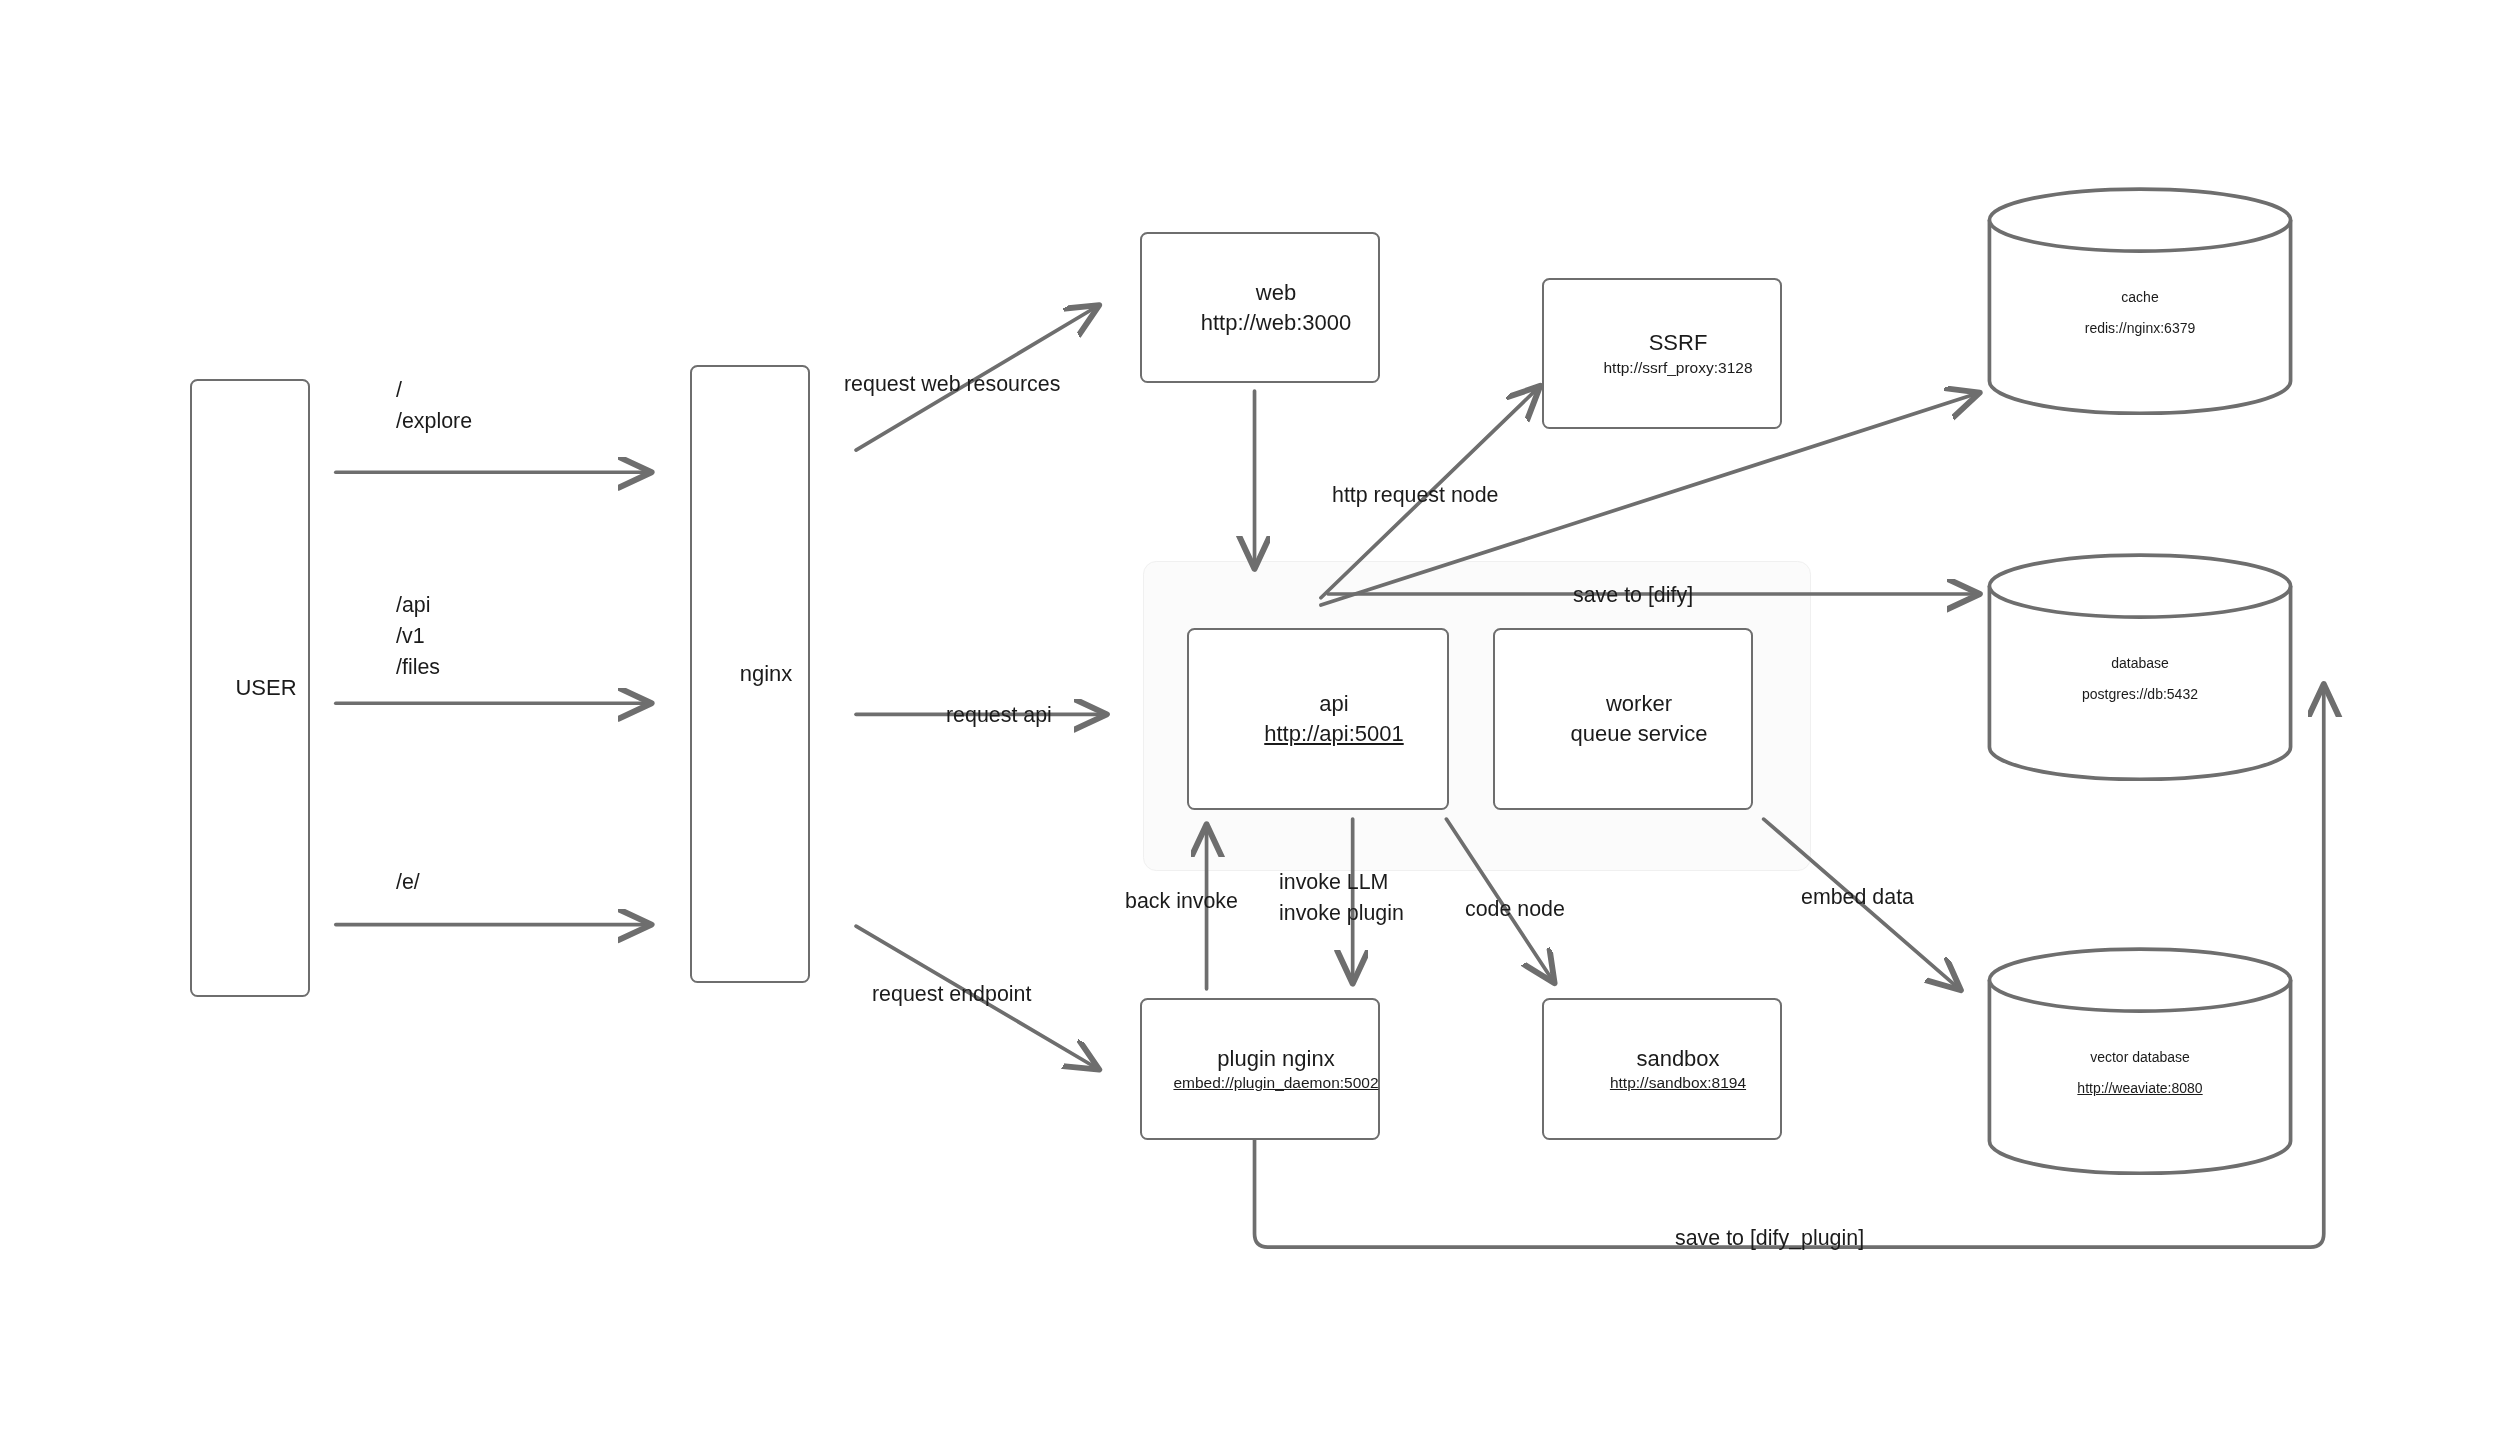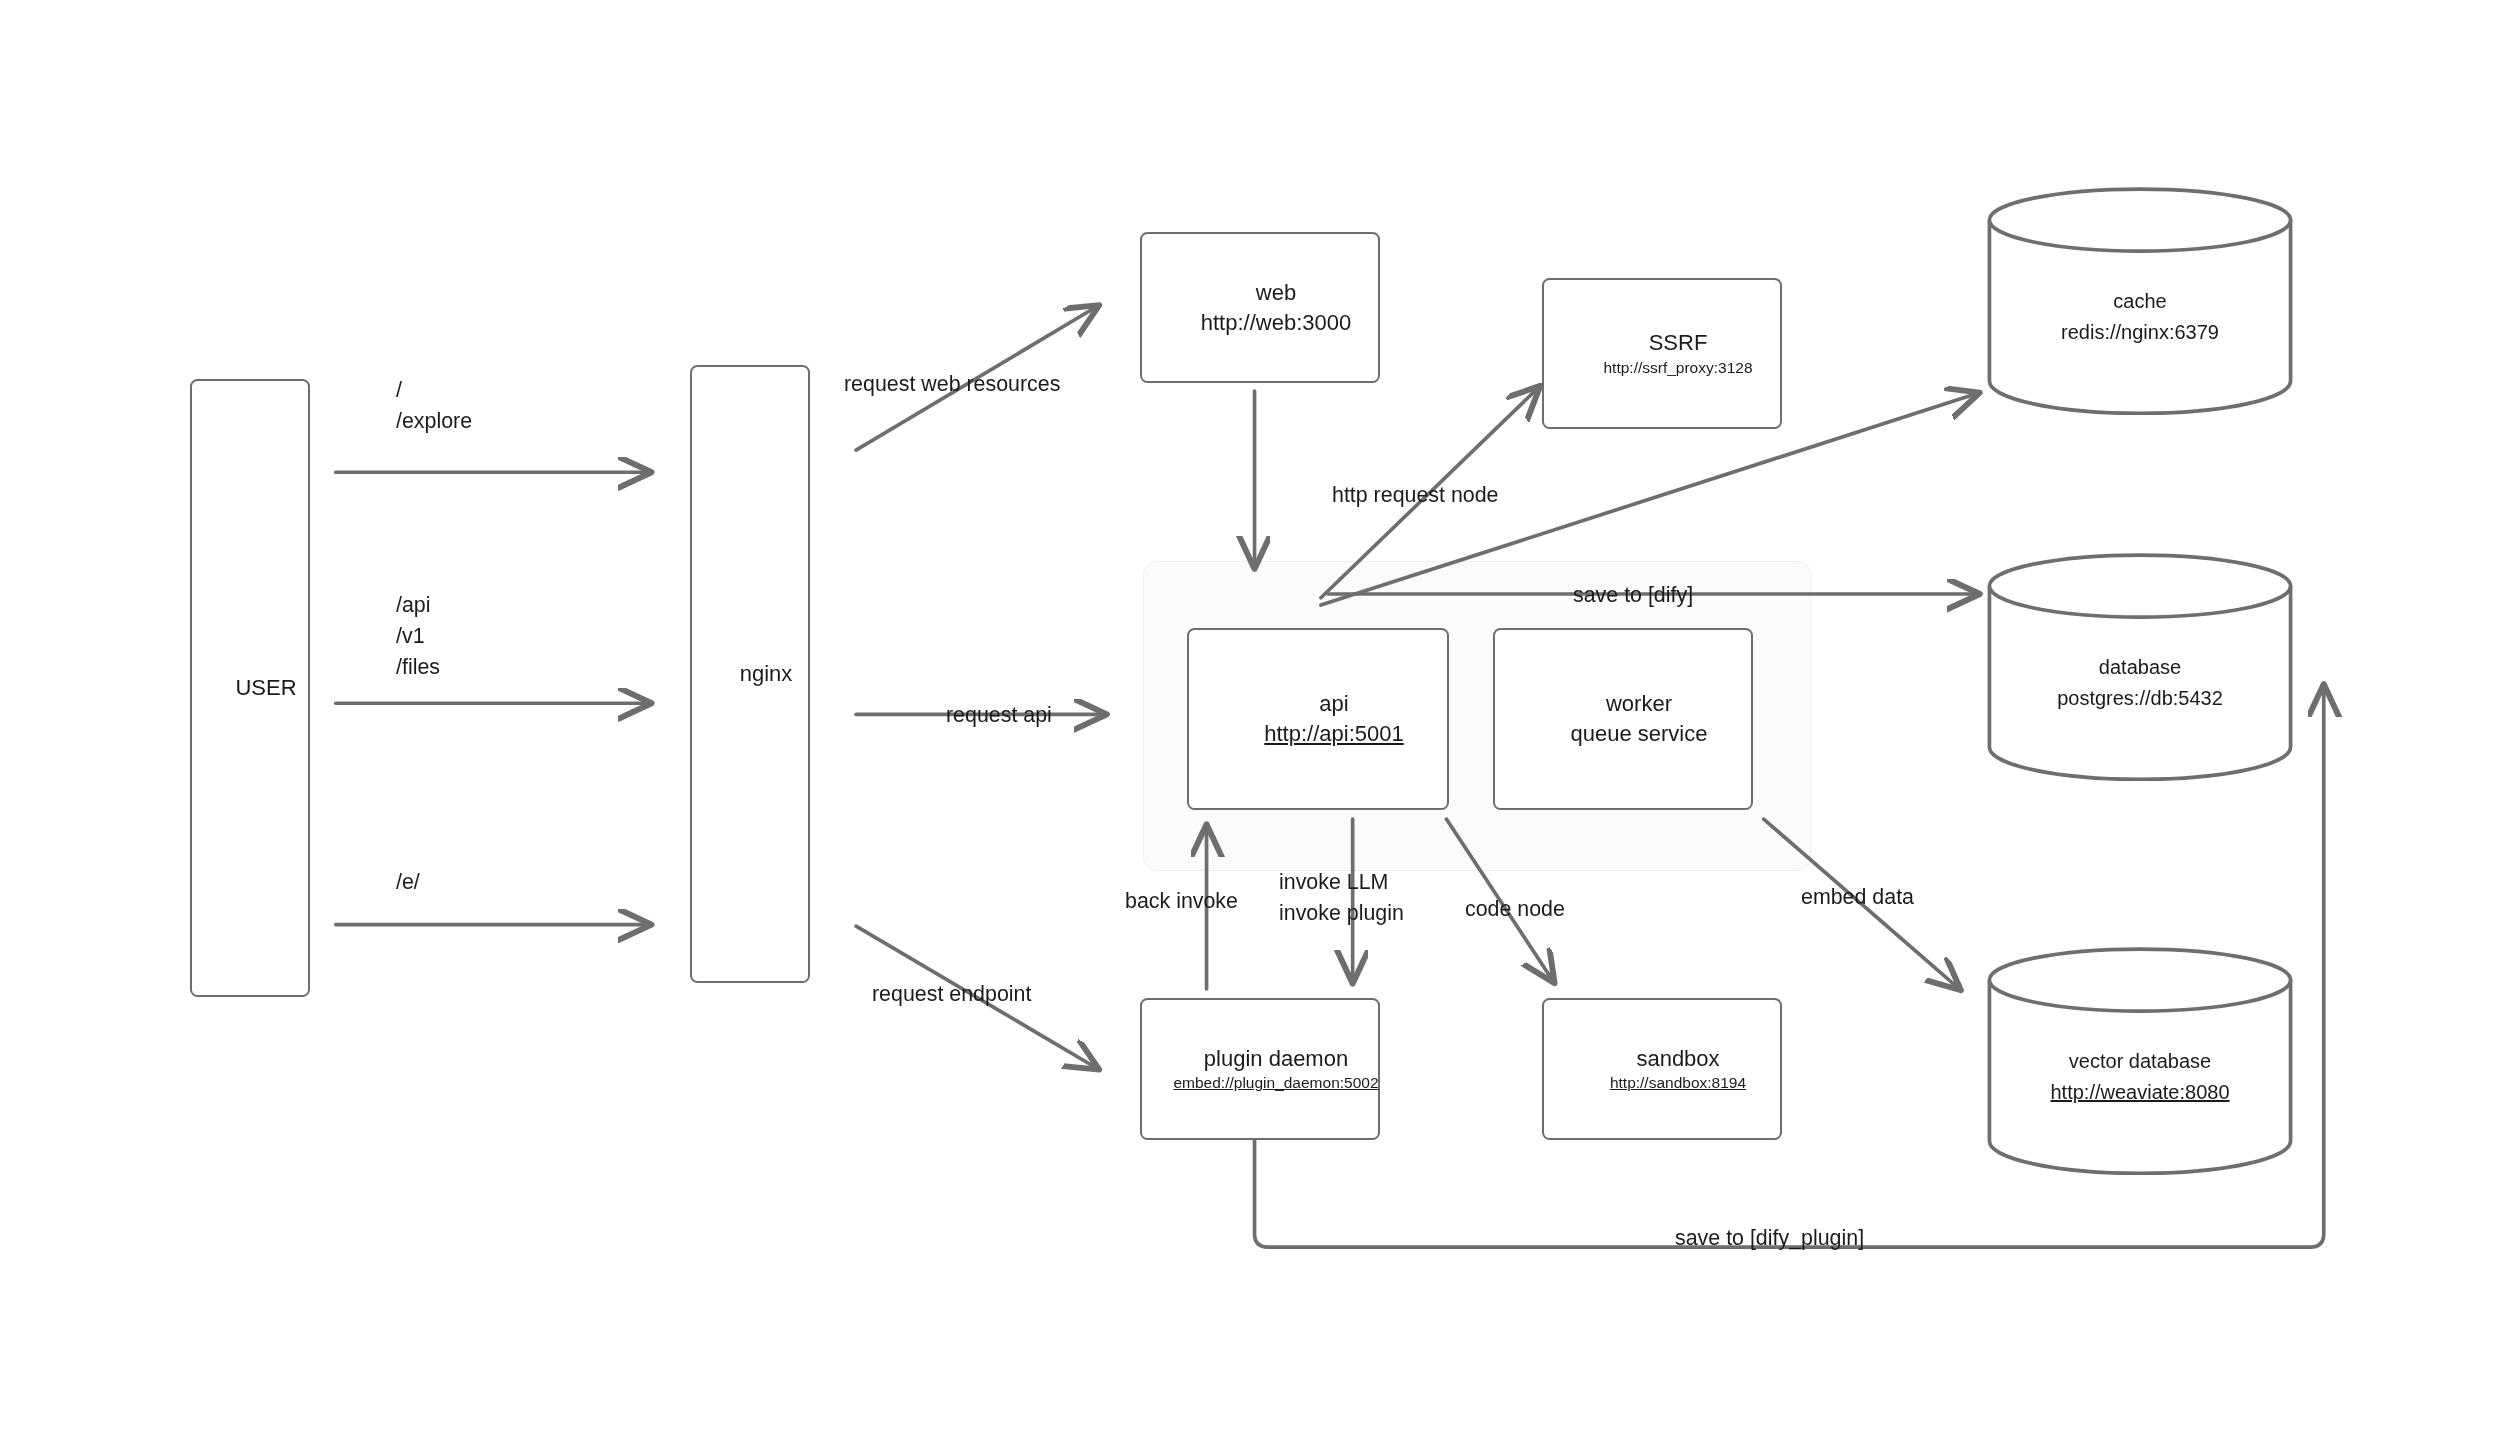--- a/index.html
+++ b/index.html
@@ -66,21 +66,21 @@
     border-radius: 13.3px;
     background: #fbfbfb;
   }
   .cyl {
     position: absolute;
   }
   .cyl-text {
     position: absolute;
     width: 100%;
     text-align: center;
-    font-size: 20px;
+    font-size: 14px;
     line-height: 1.35;
     pointer-events: none;
   }
 </style>
 </head>
 <body>
 
 <div id="canvas">
 
   <div class="group-box" style="left:1143px; top:561px; width:668px; height:310px;"></div>
@@ -145,21 +145,21 @@
     <div class="line1">api</div>
     <div class="line2 u">http://api:5001</div>
   </div>
 
   <div class="node" style="left:1493px; top:628px; width:260px; height:182px;">
     <div class="line1">worker</div>
     <div class="line2">queue service</div>
   </div>
 
   <div class="node" style="left:1140px; top:998px; width:240px; height:142px;">
-    <div class="line1">plugin daemon</div>
+    <div class="line1">plugin nginx</div>
     <div class="small u">embed://plugin_daemon:5002</div>
   </div>
 
   <div class="node" style="left:1542px; top:998px; width:240px; height:142px;">
     <div class="line1">sandbox</div>
     <div class="small u">http://sandbox:8194</div>
   </div>
 
   <div class="cyl" style="left:1985px; top:186px; width:310px; height:229px;">
     <svg width="310" height="229" viewBox="0 0 420 310">

